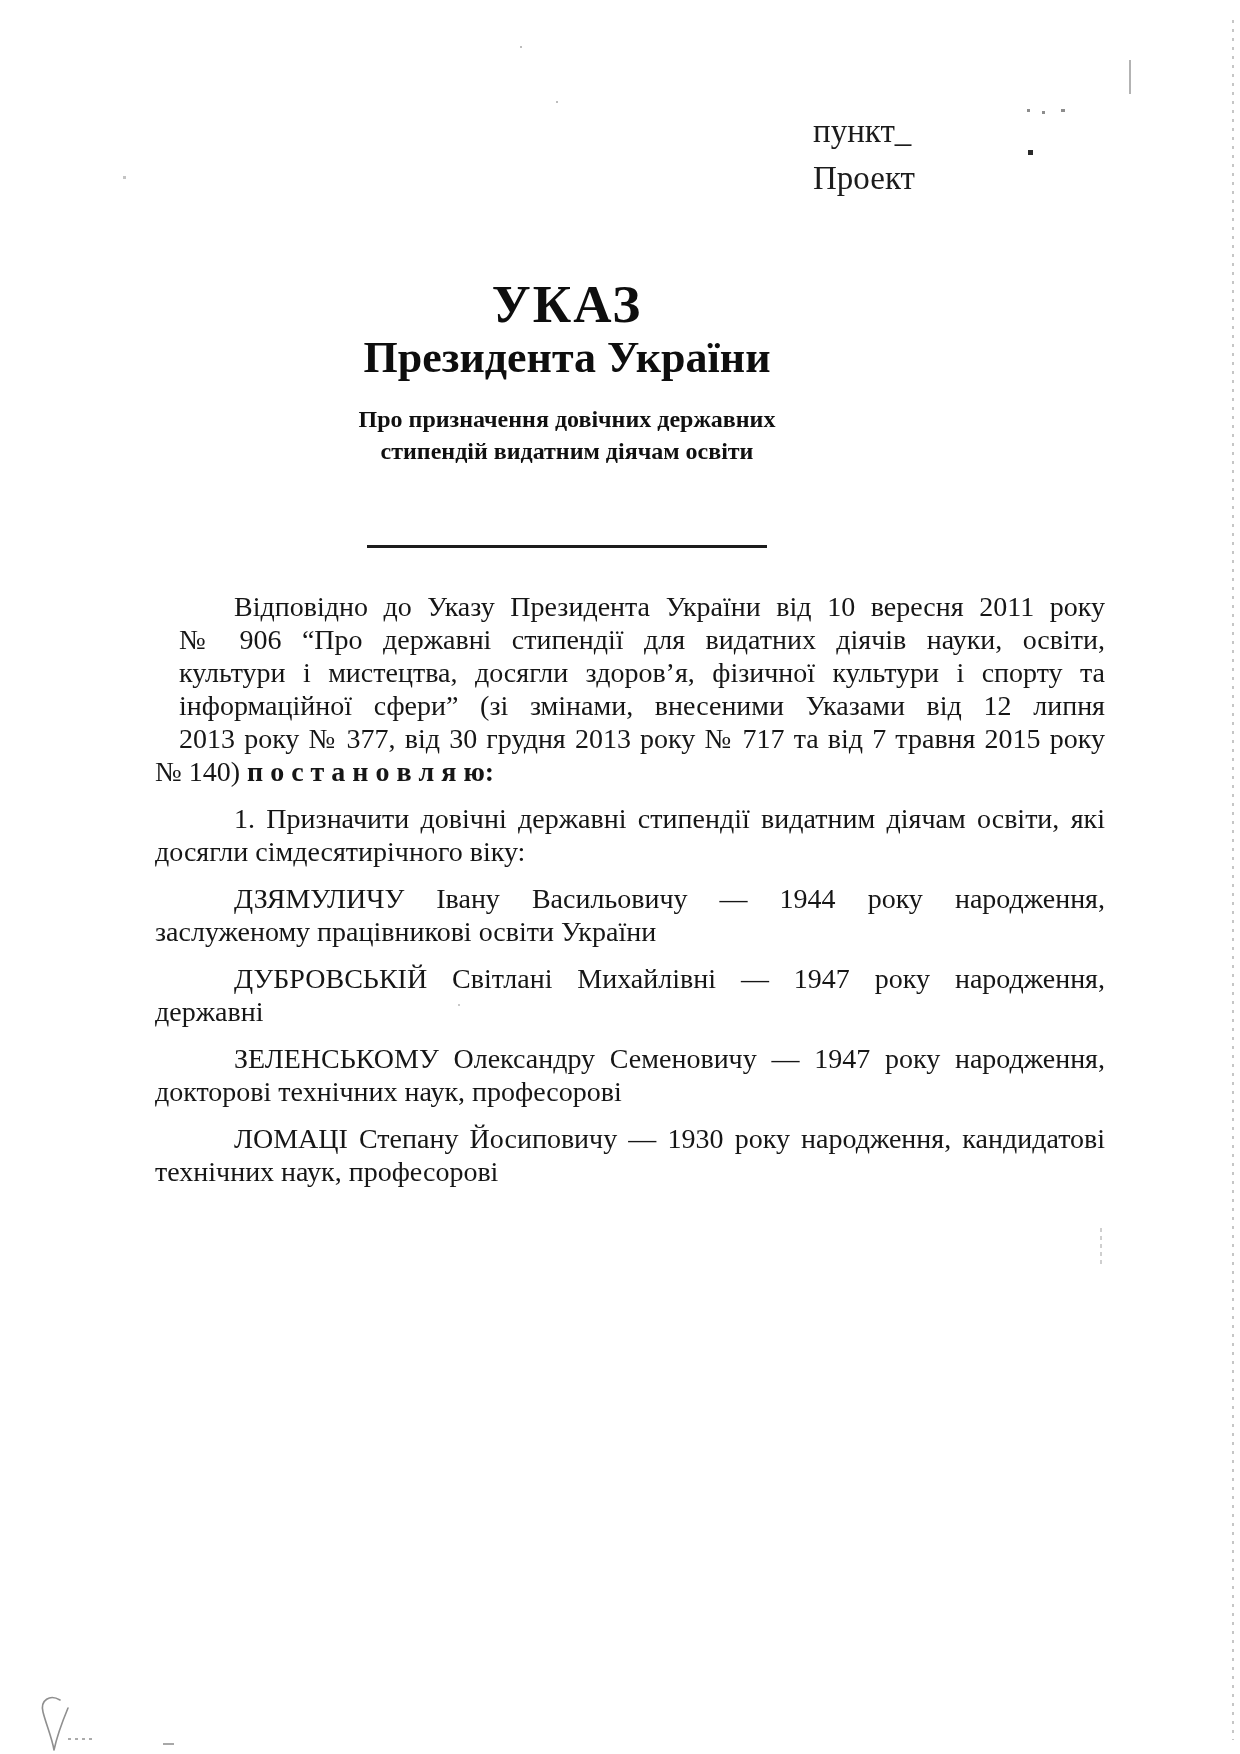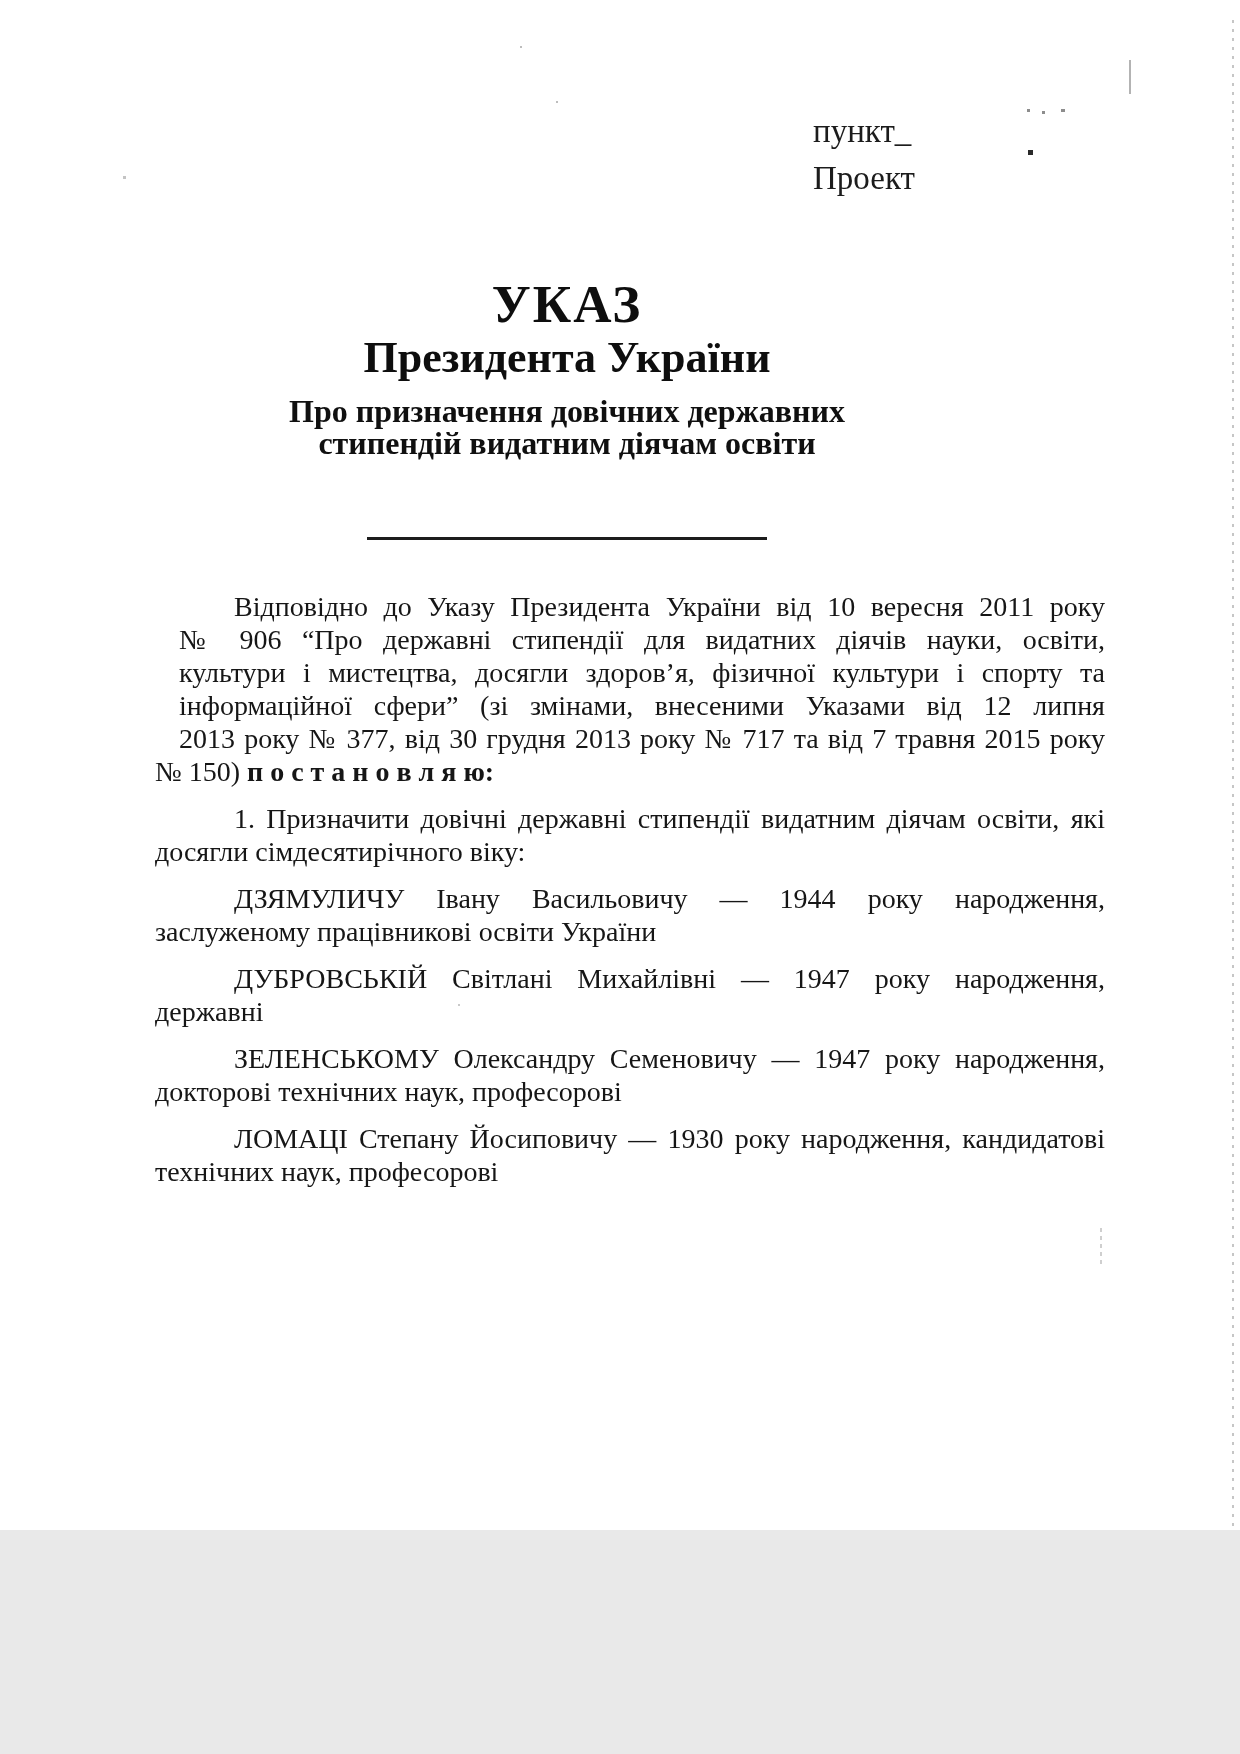--- a/index.html
+++ b/index.html
@@ -1,36 +1,36 @@
 <!DOCTYPE html>
 <html><head>
 <meta charset="utf-8">
 <style>
   html,body{margin:0;padding:0;background:#e9e9e9;}
   .page{
     position:relative;
-    width:1240px;height:1530px;
+    width:1240px;height:1754px;
     background:#ffffff;
     font-family:"Liberation Serif","DejaVu Serif",serif;
     color:#161616;
     overflow:hidden;
   }
   
   .corner{
     position:absolute;left:813px;top:108px;
     font-size:33px;line-height:47px;color:#1c1c1c;
   }
   
   .titleblock{
     position:absolute;left:155px;top:278px;width:824px;
     text-align:center;
   }
   .t1{font-size:53px;font-weight:bold;letter-spacing:2px;line-height:52px;color:#0e0e0e;}
   .t2{font-size:44px;font-weight:bold;line-height:50px;margin-top:3px;color:#0e0e0e;}
-  .sub{font-size:32px;font-weight:bold;line-height:32px;margin-top:12px;color:#101010;}
+  .sub{font-size:24px;font-weight:bold;line-height:32px;margin-top:20px;color:#101010;}
   .rule{width:400px;height:3px;background:#1d1d1d;margin:78px auto 0 auto;}
   
   .bodytext{
     position:absolute;left:155px;top:590px;width:950px;
     font-size:28px;
   }
   .para{margin:0;padding:0;}
   .para + .para{margin-top:14px;}
   .line{
     line-height:33px;
@@ -89,21 +89,21 @@
   </div>
 
   <div class="bodytext">
 
     <div class="para">
       <div class="line j ind">Відповідно до Указу Президента України від 10 вересня 2011 року</div>
       <div class="line j">№ 906 “Про державні стипендії для видатних діячів науки, освіти,</div>
       <div class="line j">культури і мистецтва, досягли здоров’я, фізичної культури і спорту та</div>
       <div class="line j">інформаційної сфери” (зі змінами, внесеними Указами від 12 липня</div>
       <div class="line j">2013 року № 377, від 30 грудня 2013 року № 717 та від 7 травня 2015 року</div>
-      <div class="line"><span>№ 150) </span><span class="b">п о с т а н о в л я ю:</span></div>
+      <div class="line"><span>№ 140) </span><span class="b">п о с т а н о в л я ю:</span></div>
     </div>
 
     <div class="para">
       <div class="line j ind">1. Призначити довічні державні стипендії видатним діячам освіти, які</div>
       <div class="line">досягли сімдесятирічного віку:</div>
     </div>
 
     <div class="para">
       <div class="line j ind">ДЗЯМУЛИЧУ Івану Васильовичу — 1944 року народження,</div>
       <div class="line">заслуженому працівникові освіти України</div>

